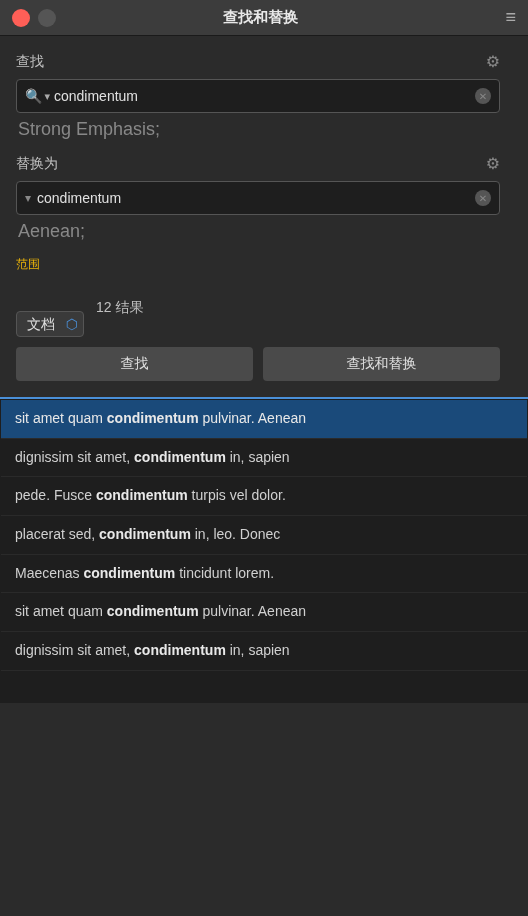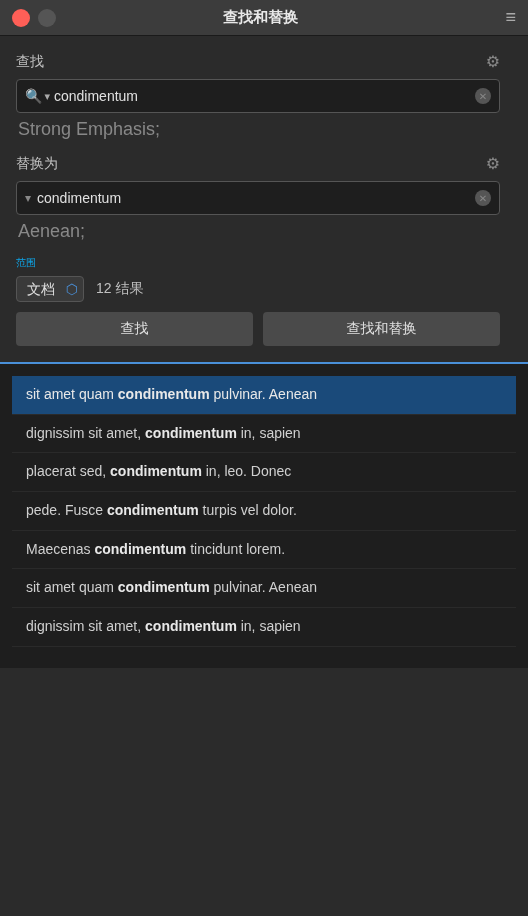--- a/index.html
+++ b/index.html
@@ -151,20 +151,21 @@
     .scope-row {
       display: flex;
       align-items: center;
       gap: 12px;
       margin-bottom: 10px;
     }
     .scope-select-wrap {
       position: relative;
       display: flex;
       align-items: center;
+      margin-top: 32px;
     }
     .scope-select {
       appearance: none;
       -webkit-appearance: none;
       background: #3a3a3a;
       border: 1px solid #555;
       border-radius: 4px;
       color: #e0e0e0;
       font-size: 14px;
       padding: 4px 28px 4px 10px;
@@ -200,21 +201,21 @@
       cursor: pointer;
       font-family: inherit;
     }
 
     
     .results-area {
       background: #1e1e1e;
       border-top: 2px solid #4a90d9;
       height: calc(916px - 610px);
       overflow-y: auto;
-      padding: 12px;
+      padding: 1px;
     }
 
     .result-item {
       padding: 8px 14px;
       font-size: 14px;
       line-height: 1.55;
       color: #d0d0d0;
       border-bottom: 1px solid #2a2a2a;
     }
     .result-item.highlighted {
@@ -223,22 +224,22 @@
     }
     .result-item .match {
       font-weight: 700;
       color: #e8e8e8;
     }
 
     .scope-section {
       margin-bottom: 4px;
     }
     .scope-section-label {
-      font-size: 10px;
-      color: #0ea5e9;
+      font-size: 12px;
+      color: #eab308;
       margin-bottom: 6px;
     }
   </style>
 </head>
 <body>
 
 <div class="title-bar">
   <div class="title-bar-controls">
     <button class="tb-btn tb-close"></button>
     <button class="tb-btn tb-min"></button>
@@ -293,18 +294,18 @@
 
   <div class="buttons-row">
     <button class="action-btn">查找</button>
     <button class="action-btn">查找和替换</button>
   </div>
 </div>
 
 <div class="results-area" id="results-container">
 <div class="result-item highlighted">sit amet quam <strong class="match">condimentum</strong> pulvinar. Aenean</div>
     <div class="result-item">dignissim sit amet, <strong class="match">condimentum</strong> in, sapien</div>
+    <div class="result-item">pede. Fusce <strong class="match">condimentum</strong> turpis vel dolor.</div>
     <div class="result-item">placerat sed, <strong class="match">condimentum</strong> in, leo. Donec</div>
-    <div class="result-item">pede. Fusce <strong class="match">condimentum</strong> turpis vel dolor.</div>
     <div class="result-item">Maecenas <strong class="match">condimentum</strong> tincidunt lorem.</div>
     <div class="result-item">sit amet quam <strong class="match">condimentum</strong> pulvinar. Aenean</div>
     <div class="result-item">dignissim sit amet, <strong class="match">condimentum</strong> in, sapien</div>
   </div>
 
 </body></html>

